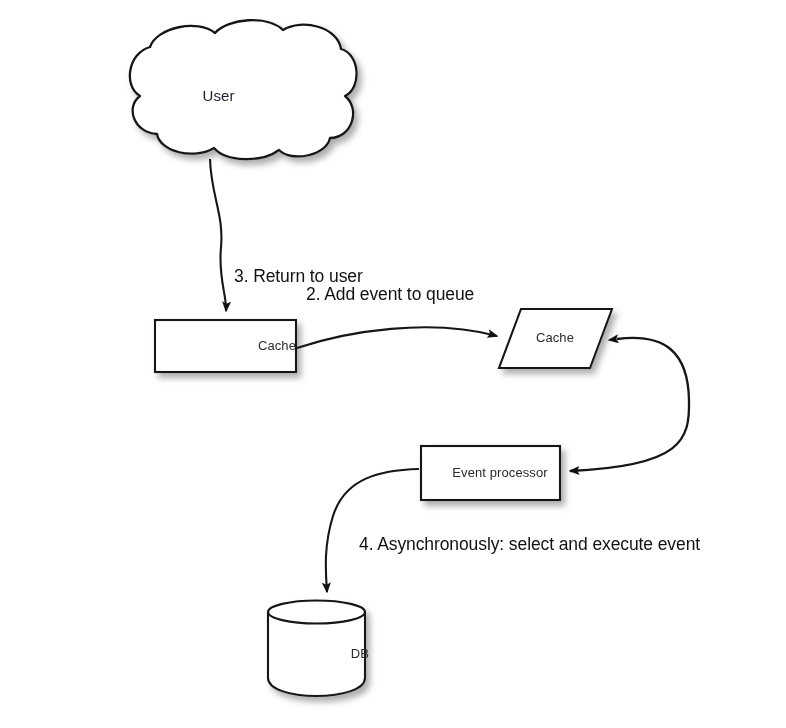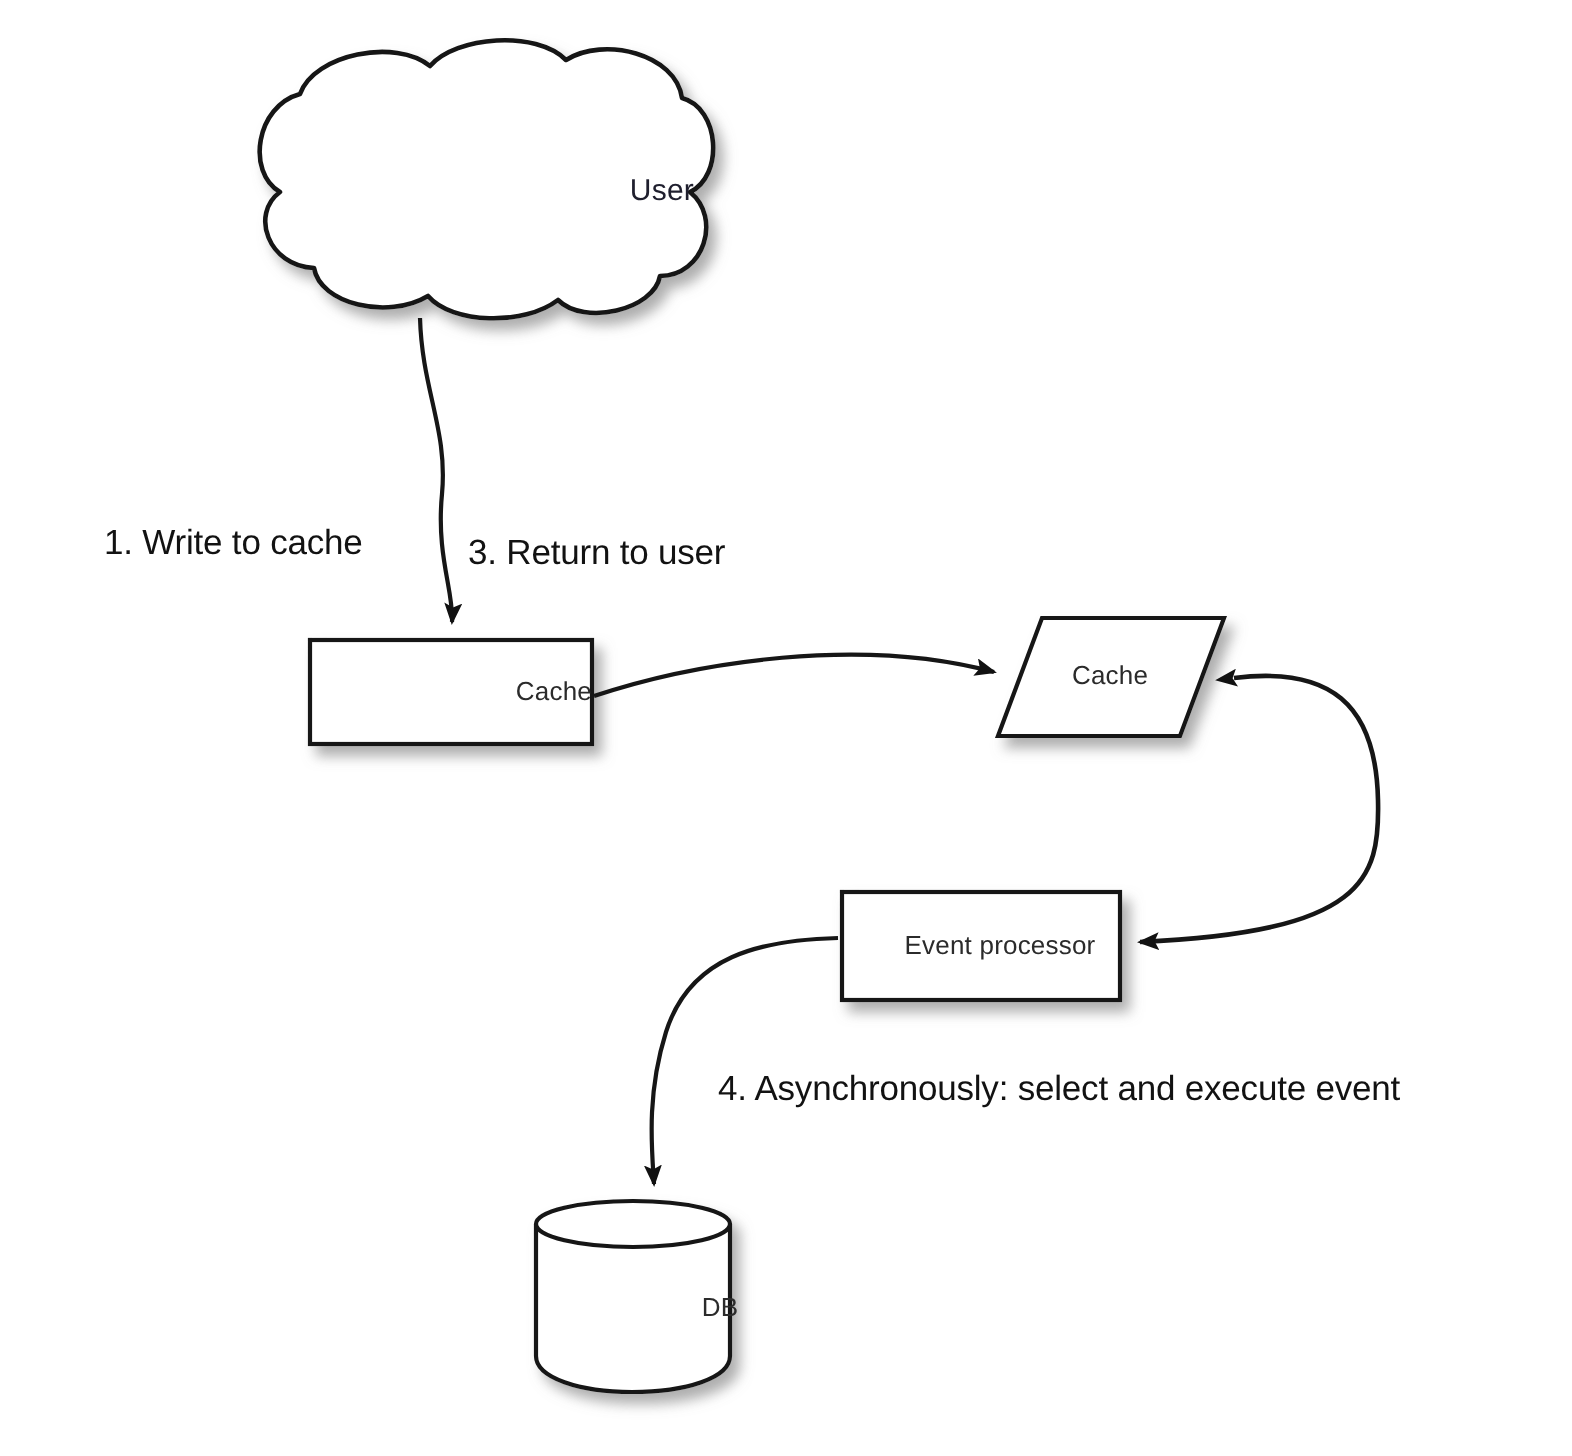--- a/index.html
+++ b/index.html
@@ -102,30 +102,30 @@
 
     <path d="M210,159 C211,195 224,215 221,247 C218,278 227,296 226,311" fill="none" stroke="#161616" stroke-width="2.1" marker-end="url(#arrowhead)"></path>
 
     <path d="M297,348 C348,331 430,318 497,336" fill="none" stroke="#161616" stroke-width="2.1" marker-end="url(#arrowhead)"></path>
 
     <path d="M617,339 C665,333 688,352 689,400 C690,440 682,466 570,471" fill="none" stroke="#161616" stroke-width="2.3" marker-start="url(#arrowhead-start)" marker-end="url(#arrowhead)"></path>
 
     <path d="M419,469 C380,470 345,478 333,516 C323,548 326,575 327,592" fill="none" stroke="#161616" stroke-width="2.1" marker-end="url(#arrowhead)"></path>
   </svg>
 
-  <div class="node-label cloud-label" style="left:90px; top:87px; width:257px;text-align:right;">User</div>
+  <div class="node-label cloud-label" style="left:90px; top:87px; width:257px;">User</div>
 
   <div class="node-label" style="left:155px; top:338px; width:141px;text-align:right;">Cache</div>
 
   <div class="node-label" style="left:505px; top:330px; width:100px;">Cache</div>
 
   <div class="node-label" style="left:421px; top:465px; width:134px;margin-left:12px;">Event processor</div>
 
   <div class="node-label" style="left:268px; top:646px; width:112px;padding-left:36px;">DB</div>
 
-  <div class="edge-label" style="left:52px; top:261px;">1. Write to cache</div>
 
+  <div class="edge-label" style="left:306px; top:284px;">2. Add event to queue</div>
 
   <div class="edge-label" style="left:234px; top:227px;margin-top:39px;">3. Return to user</div>
 
   <div class="edge-label" style="left:359px; top:534px;">4. Asynchronously: select and execute event</div>
 
 </div>
 
 </body></html>

